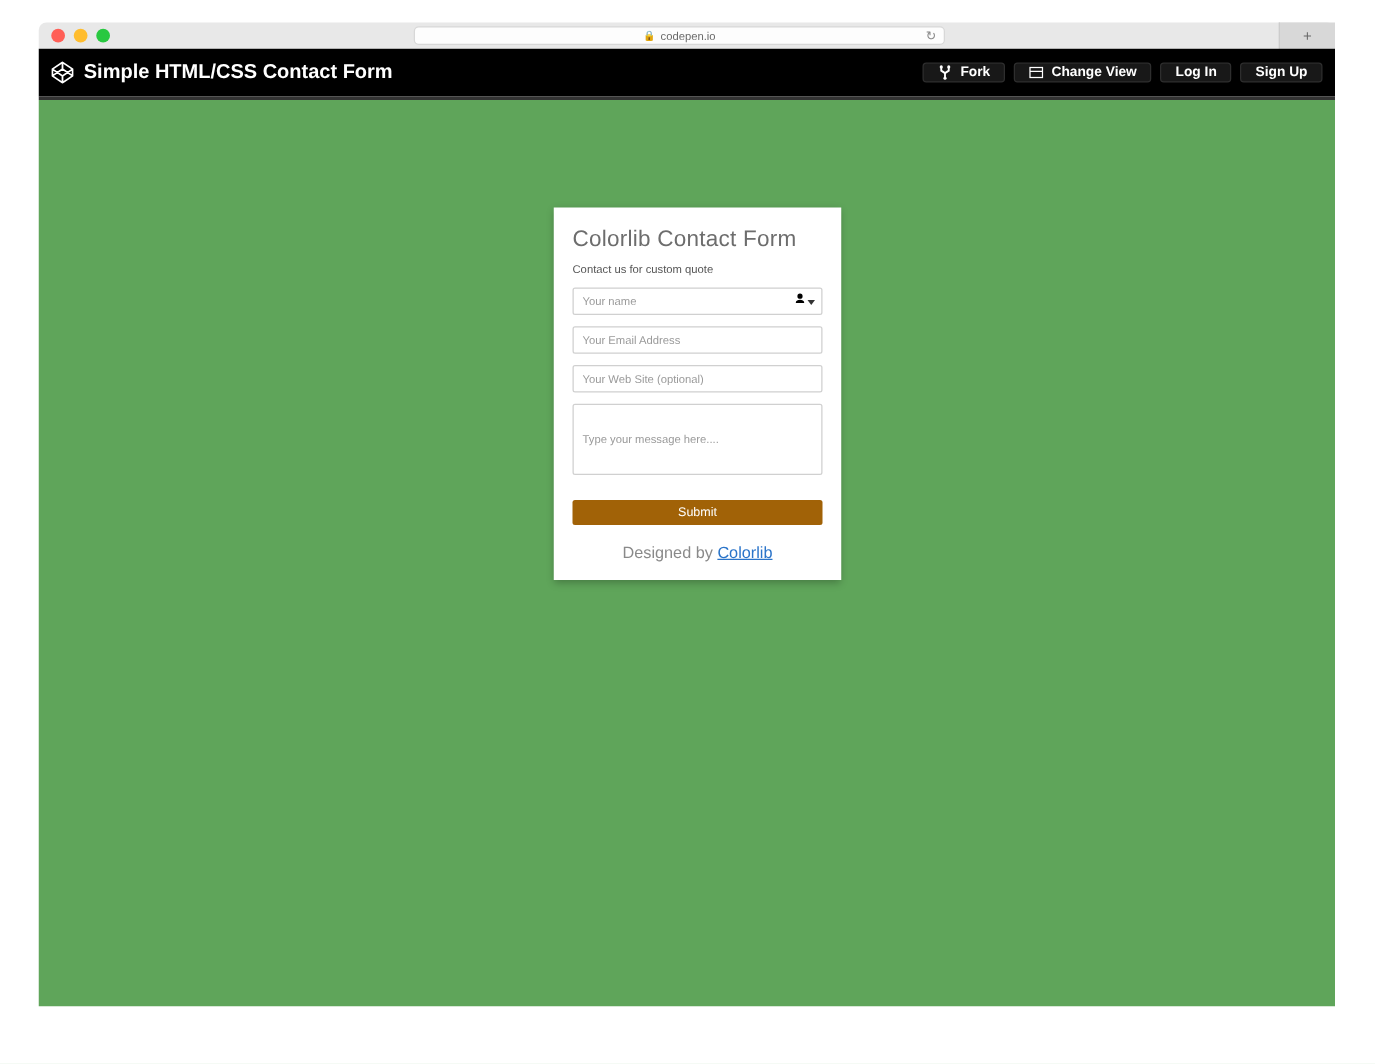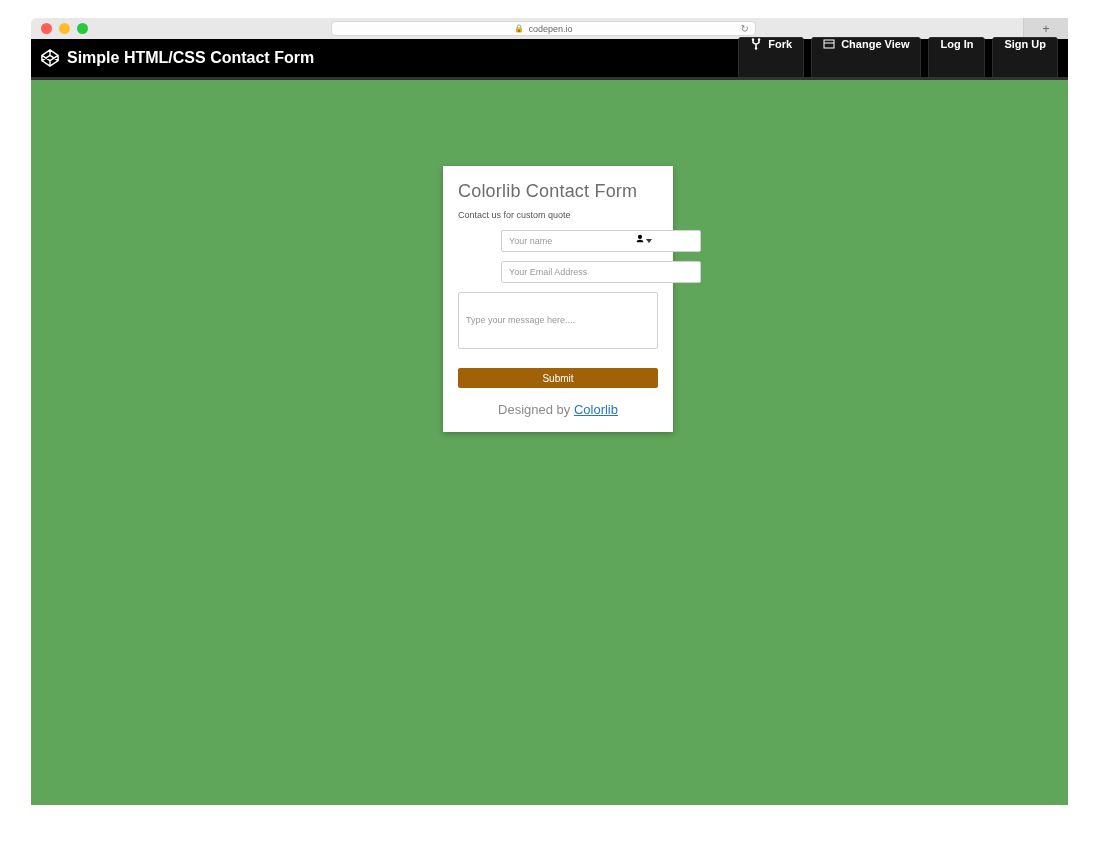--- a/index.html
+++ b/index.html
@@ -33,22 +33,22 @@
   .cp-bar {
     width: 1100px; height: 38px; background: #000; position: absolute;
     left: 0; top: 21px; display: flex; align-items: center;
     padding: 0 10px; color: #fff;
   }
   .cp-logo { width: 18px; height: 18px; margin-right: 8px; }
   .cp-title { font-size: 16px; font-weight: 700; color: #fff; }
   .cp-spacer { flex: 1; }
   .cp-btn {
     background: #181818; border:1px solid #2e2e2e; color: #fff;
-    height: 42px; padding: 0 11px; margin-left: 7px; border-radius: 3px;
-    display: flex; font-size: 11px; font-weight: 700; gap:6px;
+    height: 16px; padding: 0 11px; margin-left: 7px; border-radius: 3px;
+    display: flex; align-items: center; font-size: 11px; font-weight: 700; gap:6px;
     cursor: pointer;
   }
   .cp-btn svg, .cp-btn .ic { width: 12px; height: 12px; }
 
   
   .cp-stage {
     position: absolute; left: 31px; top: 59px;
     width: 1037px; height: 746px;
     border-top: 3px solid #333;
   }
@@ -69,21 +69,21 @@
   .card .sub {
     font-size: 9px; color: #555; margin-bottom: 10px;
   }
   .fld {
     position: relative; margin-bottom: 9px;
   }
   .fld input, .fld textarea {
     width: 100%; border: 1px solid #d0d0d0; border-radius: 2px;
     font-size: 9px; color: #333; background: #fff;
   }
-  .fld input { height: 22px; padding: 0 7px; margin-left: 43px; }
+  .fld input { height: 22px; padding: 0 7px; }
   .fld textarea { height: 57px; padding: 22px 7px; resize: none; }
   .fld input::placeholder, .fld textarea::placeholder { color: #9a9a9a; }
   .name-icons {
     position: absolute; right: 6px; top: 4px; display: flex; align-items: center; gap: 1px;
     color: #333; font-size: 10px;
   }
   .caret-down {
     width: 0; height: 0; border-left: 3px solid transparent;
     border-right: 3px solid transparent; border-top: 4px solid #333; margin-top: 2px;
   }
@@ -178,20 +178,23 @@
           </span>
           <span class="caret-down"></span>
         </div>
       </div>
 
       <div class="fld">
         <input type="text" placeholder="Your Email Address" style="">
       </div>
 
 
+      <div class="fld">
+        <input type="text" placeholder="Your Web Site (optional)" style="">
+      </div>
 
       <div class="fld">
         <textarea placeholder="Type your message here...." style=""></textarea>
       </div>
 
       <button class="submit">Submit</button>
 
       <div class="credit">
         <span>Designed by </span><a href="#">Colorlib</a>
       </div>

